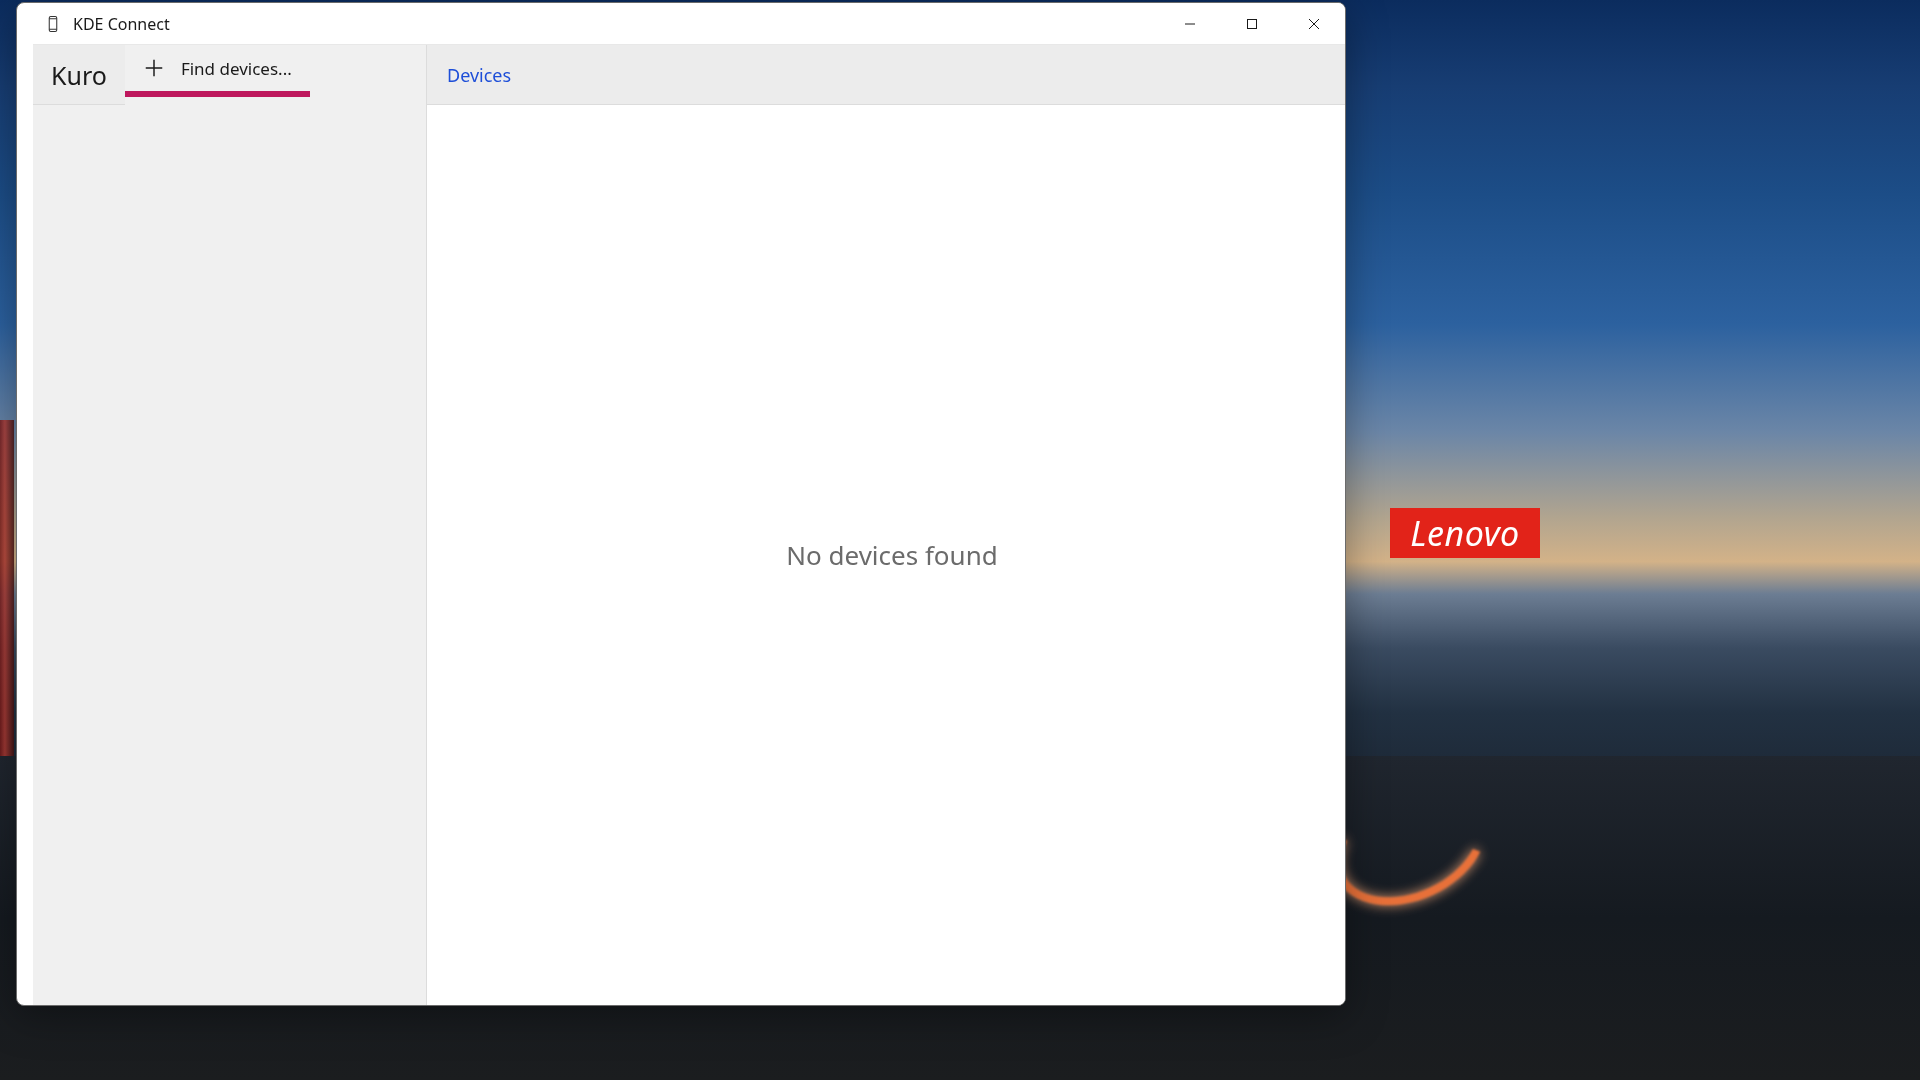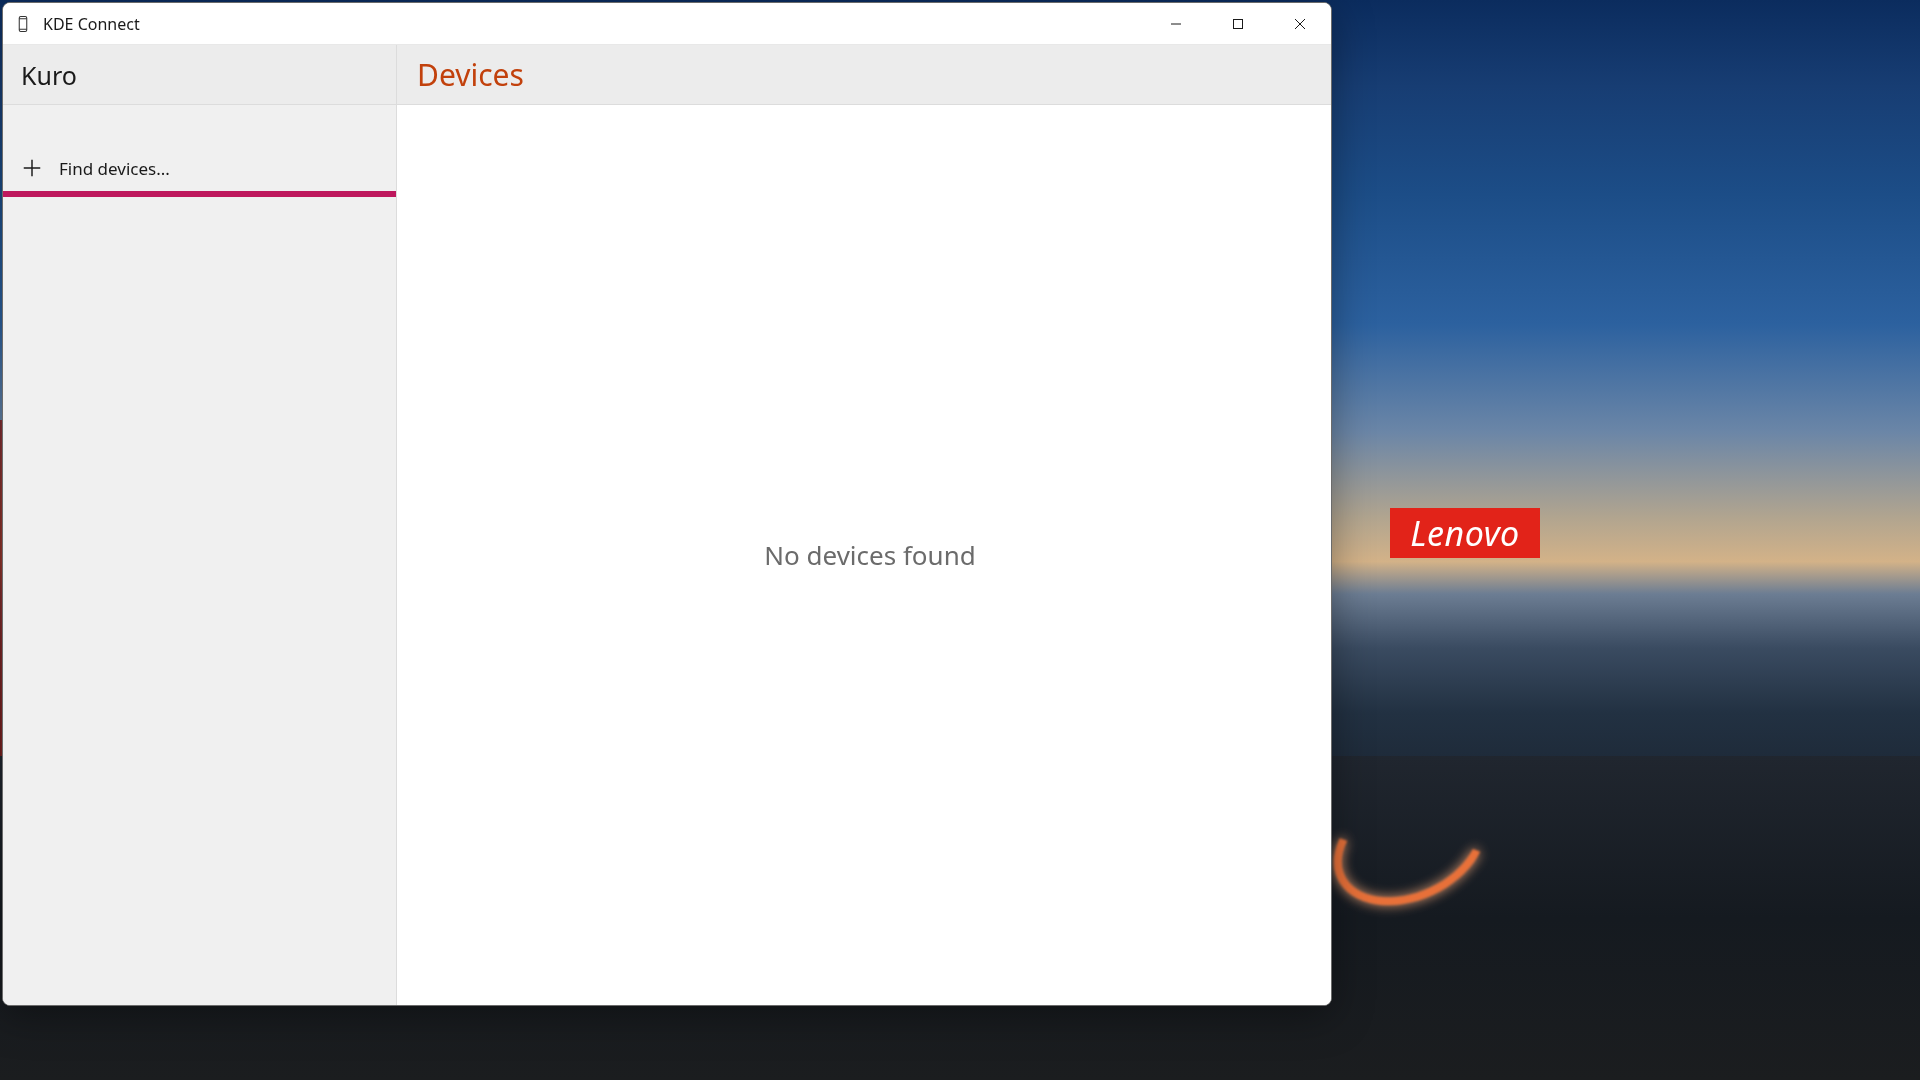--- a/index.html
+++ b/index.html
@@ -54,28 +54,29 @@
   .red-edge {
     position: absolute;
     left: 0; top: 420px; width: 14px; height: 570px;
     background: linear-gradient(90deg, #7a1a18 0%, #b33a32 35%, #4a1412 100%);
     opacity: 0.85;
   }
 
   
   .window {
     position: absolute;
-    left: 2px; top: 2px;
+    left: 16px; top: 2px;
     width: 1330px; height: 1004px;
     background: #fff;
     border: 1px solid #6b6b6b;
     border-radius: 8px;
     box-shadow: 0 10px 40px rgba(0,0,0,0.35);
     display: flex; flex-direction: column;
     overflow: hidden;
+    padding-left: 16px;
   }
 
   .titlebar {
     height: 42px;
     display: flex; align-items: center;
     background: #ffffff;
     border-bottom: 1px solid #e8e8e8;
     padding-left: 10px;
     user-select: none;
   }
@@ -93,21 +94,21 @@
 
   .body {
     flex: 1; display: flex; min-height: 0;
   }
 
   
   .sidebar {
     width: 394px;
     background: #f0f0f0;
     border-right: 1px solid #dcdcdc;
-    display: flex; flex-direction: column; gap: 40px;
+    display: flex; flex-direction: row;
   }
   .sidebar-header {
     height: 60px;
     display:flex; align-items:center;
     padding: 0 18px;
     border-bottom: 1px solid #dcdcdc;
     background: #ececec;
   }
   .device-name {
     font-size: 25px; color:#1a1a1a; font-weight: 400;
@@ -130,21 +131,21 @@
     flex:1; display:flex; flex-direction:column; background:#fff;
   }
   .main-header {
     height: 60px;
     display:flex; align-items:center;
     padding: 0 20px;
     background:#ececec;
     border-bottom: 1px solid #dcdcdc;
   }
   .main-title {
-    font-size: 30px; color:#c2410c; font-weight:400;
+    font-size: 18px; color:#1d4ed8; font-weight:400;
   }
   .main-content {
     flex:1; display:flex; align-items:center; justify-content:center;
   }
   .empty-text {
     font-size: 26px; color:#6b6b6b; font-weight:400;margin-left:12px;
   }
 </style>
 </head>
 <body>

